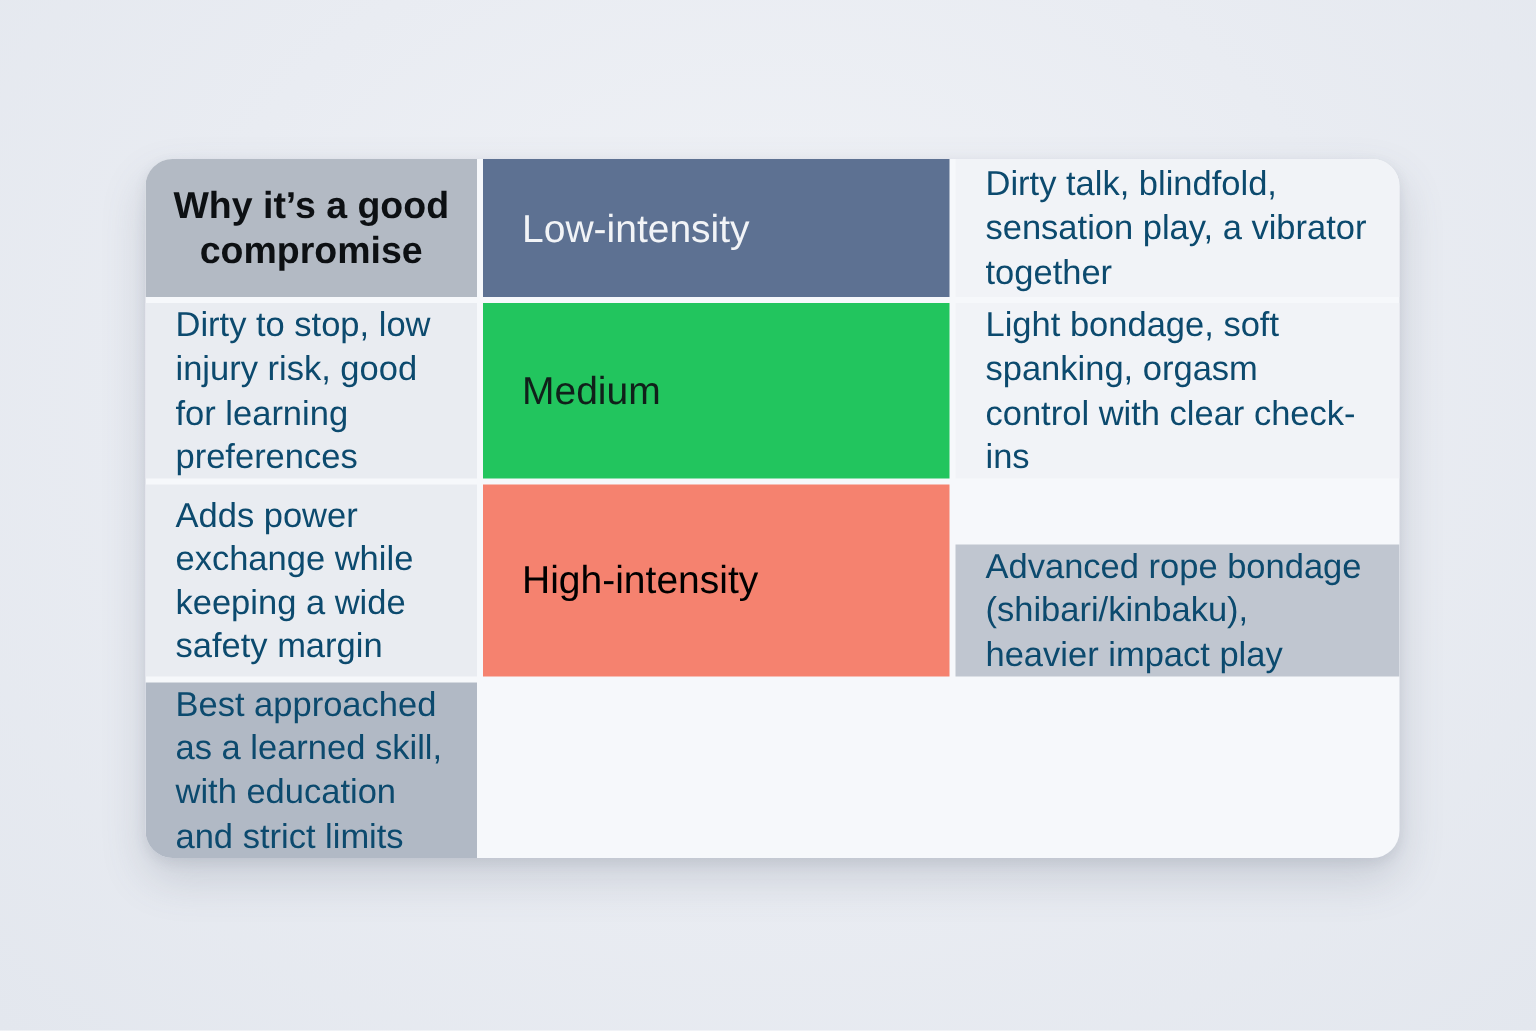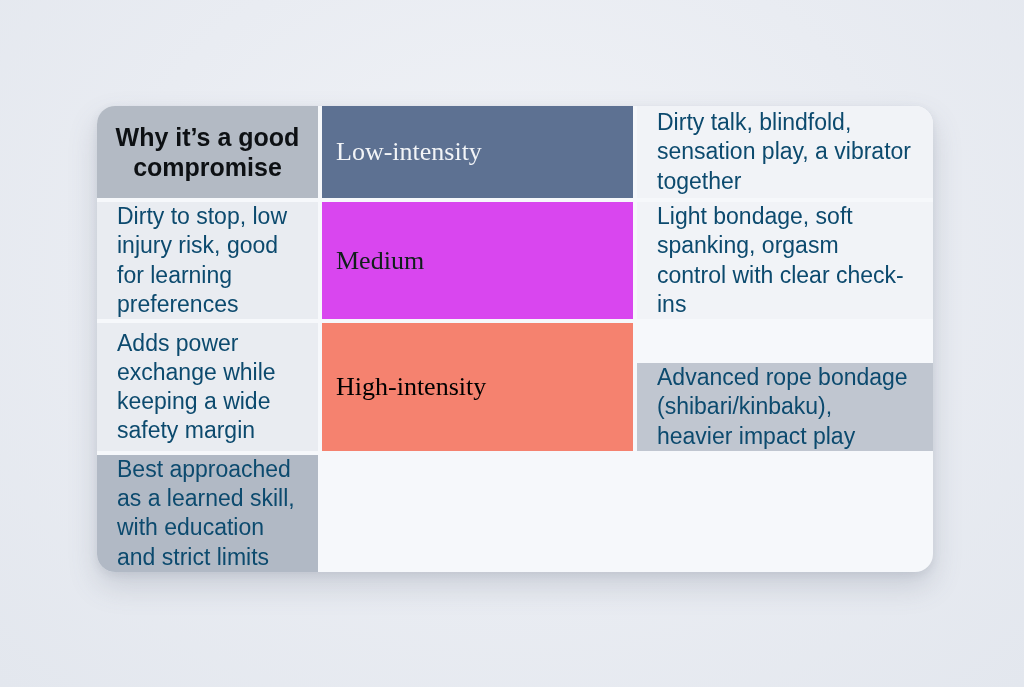--- a/index.html
+++ b/index.html
@@ -39,26 +39,25 @@
     font-weight: bold;
     font-size: 25px;
     line-height: 1.22;
     padding: 0 14px;
   }
   .hdr-blue   { background: #57698c; color: #f3f5f8; }
   .hdr-green  { background: #7edcab; color: #0d1512; }
   .hdr-gray   { background: #b3bac4; color: #0d1013; }
   .label {
     font-size: 26px;
-    padding-left: 14px;
+    padding-left: 26px;
     padding-right: 10px;
-    font-family: Liberation Serif, serif;
   }
   .label-blue   { background: #5d7192; color: #f2f4f7; }
-  .label-green  { background: #d946ef; color: #10201a; text-align: center; }
+  .label-green  { background: #22c55e; color: #10201a; text-align: center; }
   .label-red    { background: #f5826f; color: #000000; }
   .body-cell {
     font-size: 23px;
     line-height: 1.27;
     color: #0c4a6e;
     padding: 0 20px;
   }
   .bg-light-a { background: #f1f3f7; }
   .bg-light-b { background: #e9ecf1; }
   .bg-gray-a  { background: #c0c6d0; margin-top: 40px; }

